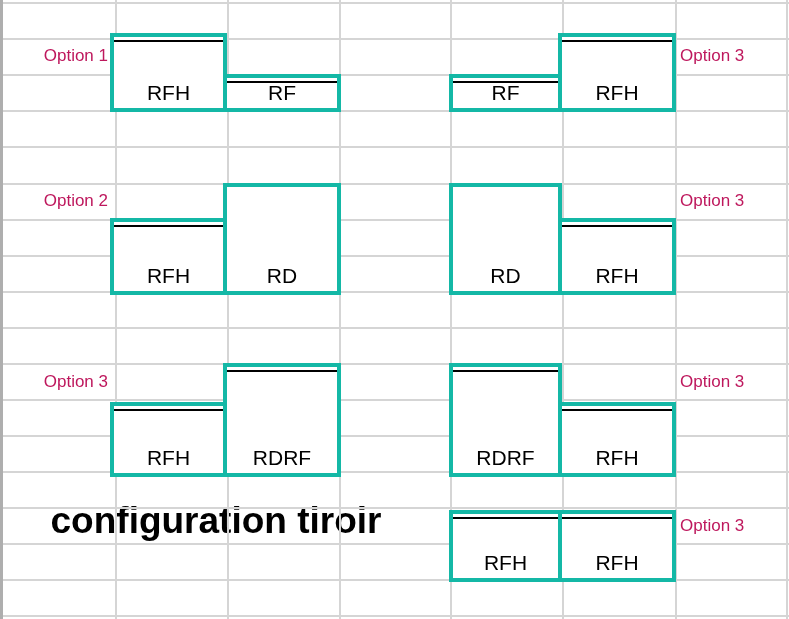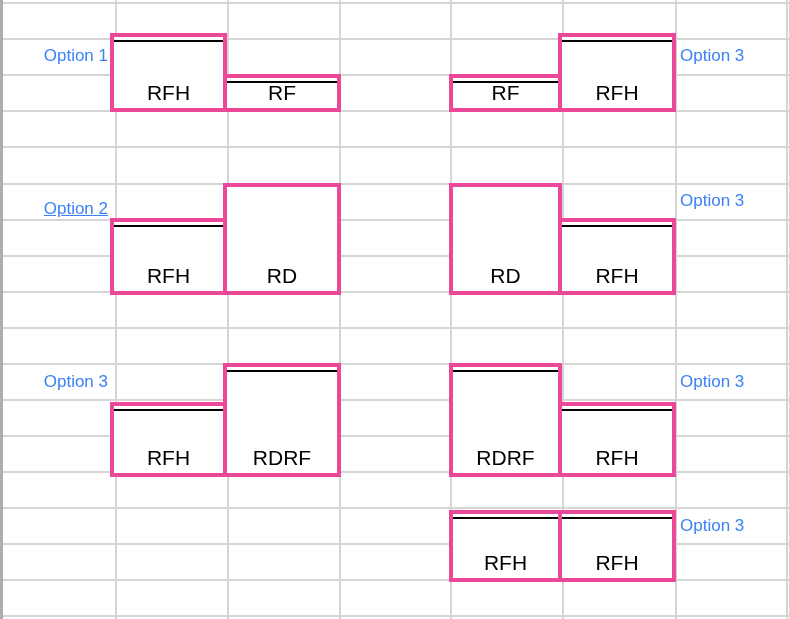--- a/index.html
+++ b/index.html
@@ -3,39 +3,40 @@
 <meta charset="utf-8">
 <style>
   html,body{margin:0;padding:0;background:#ffffff;}
   #sheet{
     position:relative;width:789px;height:619px;background:#ffffff;overflow:hidden;
     font-family:"Liberation Sans", sans-serif;color:#000;
   }
   .hline{position:absolute;left:0;width:789px;height:2px;background:#d5d5d5;}
   .vline{position:absolute;top:0;height:619px;width:2px;background:#d5d5d5;}
   .sheet-edge{position:absolute;top:0;left:0;height:619px;width:3px;background:#aeaeae;}
-  .shape-box{position:absolute;border:4px solid #ec4899;background:#ffffff;box-sizing:border-box;}
+  .shape-box{position:absolute;border:4px solid #14b8a6;background:#ffffff;box-sizing:border-box;}
   .topline{position:absolute;top:3px;left:0;right:0;height:2px;background:#000;}
   .box-label{
     position:absolute;left:0;right:0;bottom:3px;text-align:center;
     font-size:21px;line-height:24px;color:#000;
   }
-  .option-label{position:absolute;font-size:17px;line-height:22px;color:#3b82f6;white-space:nowrap;}
+  .option-label{position:absolute;font-size:17px;line-height:22px;color:#be185d;white-space:nowrap;}
   .option-label.left{left:6px;width:102px;text-align:right;}
   .option-label.right{left:680px;width:106px;text-align:left;}
   .title-block{
     position:absolute;left:28px;top:499px;width:376px;text-align:center;
     font-weight:bold;font-size:37px;line-height:43px;color:#000;
   }
 </style>
 </head>
 <body>
 
 <div id="sheet">
   <div class="title-block">
+    <div>configuration tiroir</div>
   </div>
 <div class="hline" style="top: 2px;"></div>
     <div class="hline" style="top: 38px;"></div>
     <div class="hline" style="top: 74px;"></div>
     <div class="hline" style="top: 110px;"></div>
     <div class="hline" style="top: 146px;"></div>
     <div class="hline" style="top: 183px;"></div>
     <div class="hline" style="top: 219px;"></div>
     <div class="hline" style="top: 255px;"></div>
     <div class="hline" style="top: 291px;"></div>
@@ -67,21 +68,21 @@
     </div>
     <div class="option-label right" style="top: 45px;">Option 3</div>
     <div class="shape-box" style="left: 449px; top: 74px; width: 113px; height: 38px;">
       <div class="topline"></div>
       <span class="box-label">RF</span>
     </div>
     <div class="shape-box" style="left: 558px; top: 33px; width: 118px; height: 79px;">
       <div class="topline"></div>
       <span class="box-label">RFH</span>
     </div>
-    <div class="option-label left" style="top: 198px; text-decoration: underline;">Option 2</div>
+    <div class="option-label left" style="top: 190px;">Option 2</div>
     <div class="shape-box" style="left: 110px; top: 218px; width: 117px; height: 77px;">
       <div class="topline"></div>
       <span class="box-label">RFH</span>
     </div>
     <div class="shape-box" style="left: 223px; top: 183px; width: 118px; height: 112px;">
       <span class="box-label">RD</span>
     </div>
     <div class="option-label right" style="top: 190px;">Option 3</div>
     <div class="shape-box" style="left: 449px; top: 183px; width: 113px; height: 112px;">
       <span class="box-label">RD</span>

